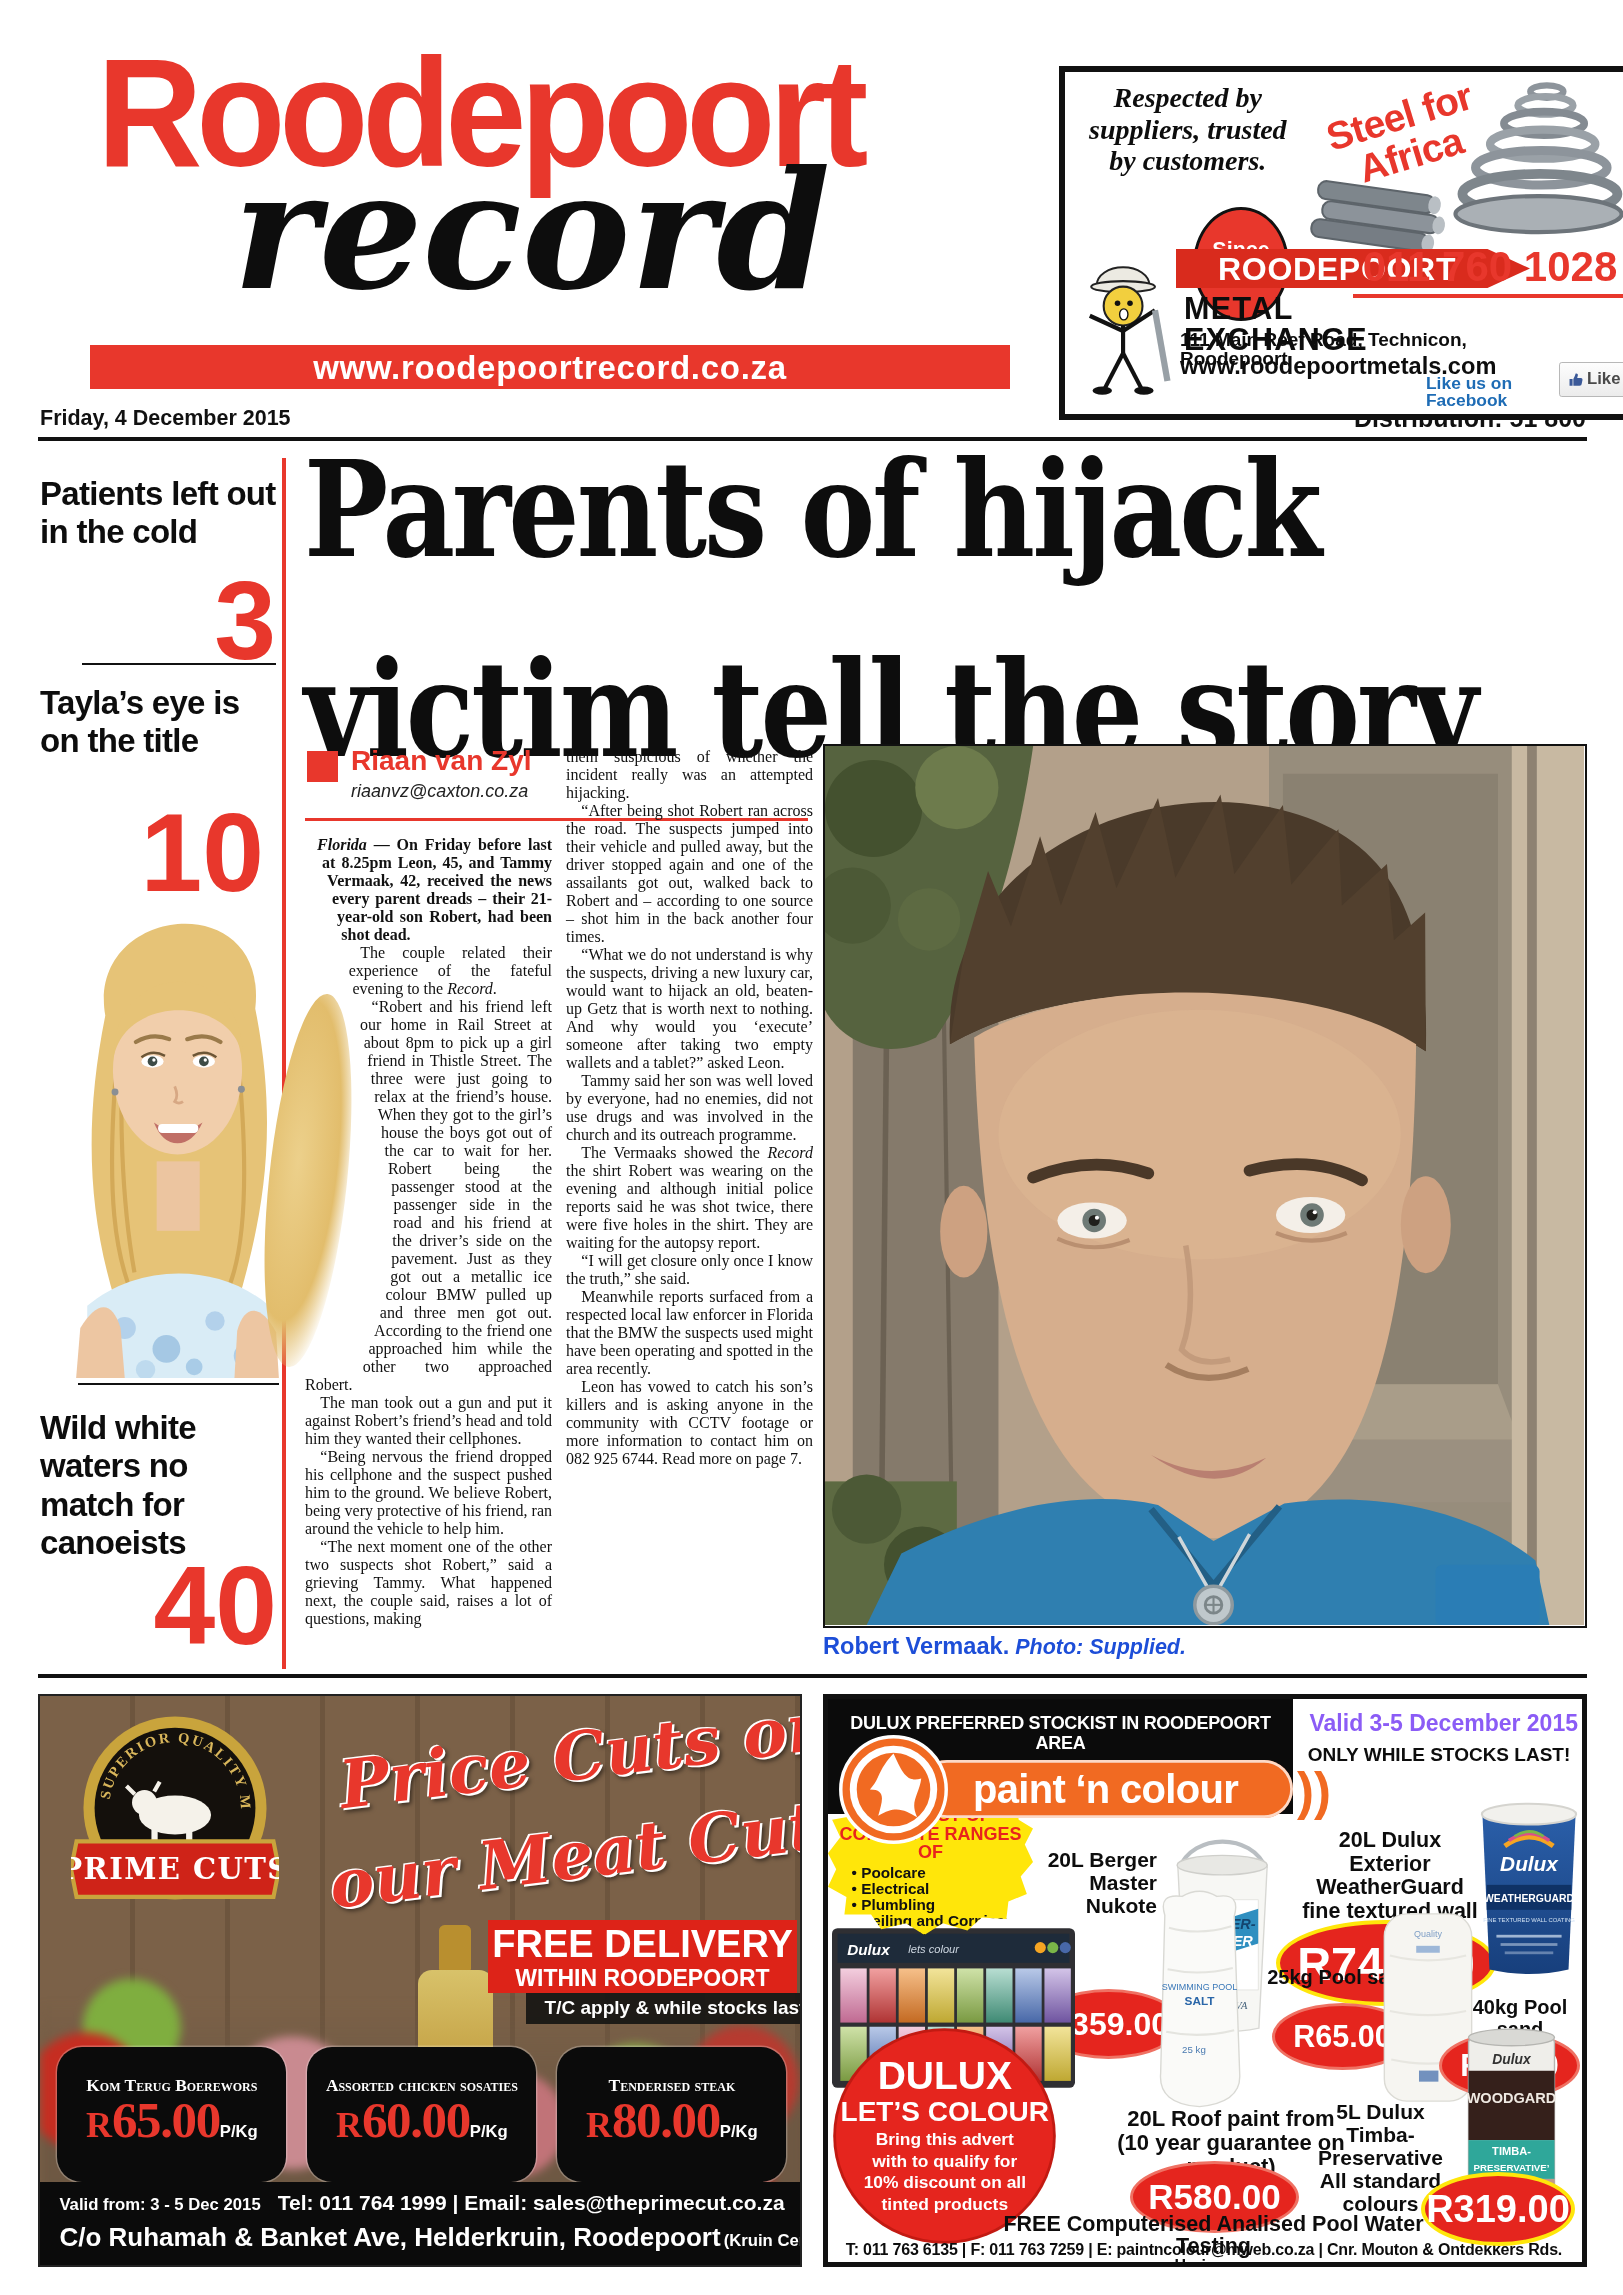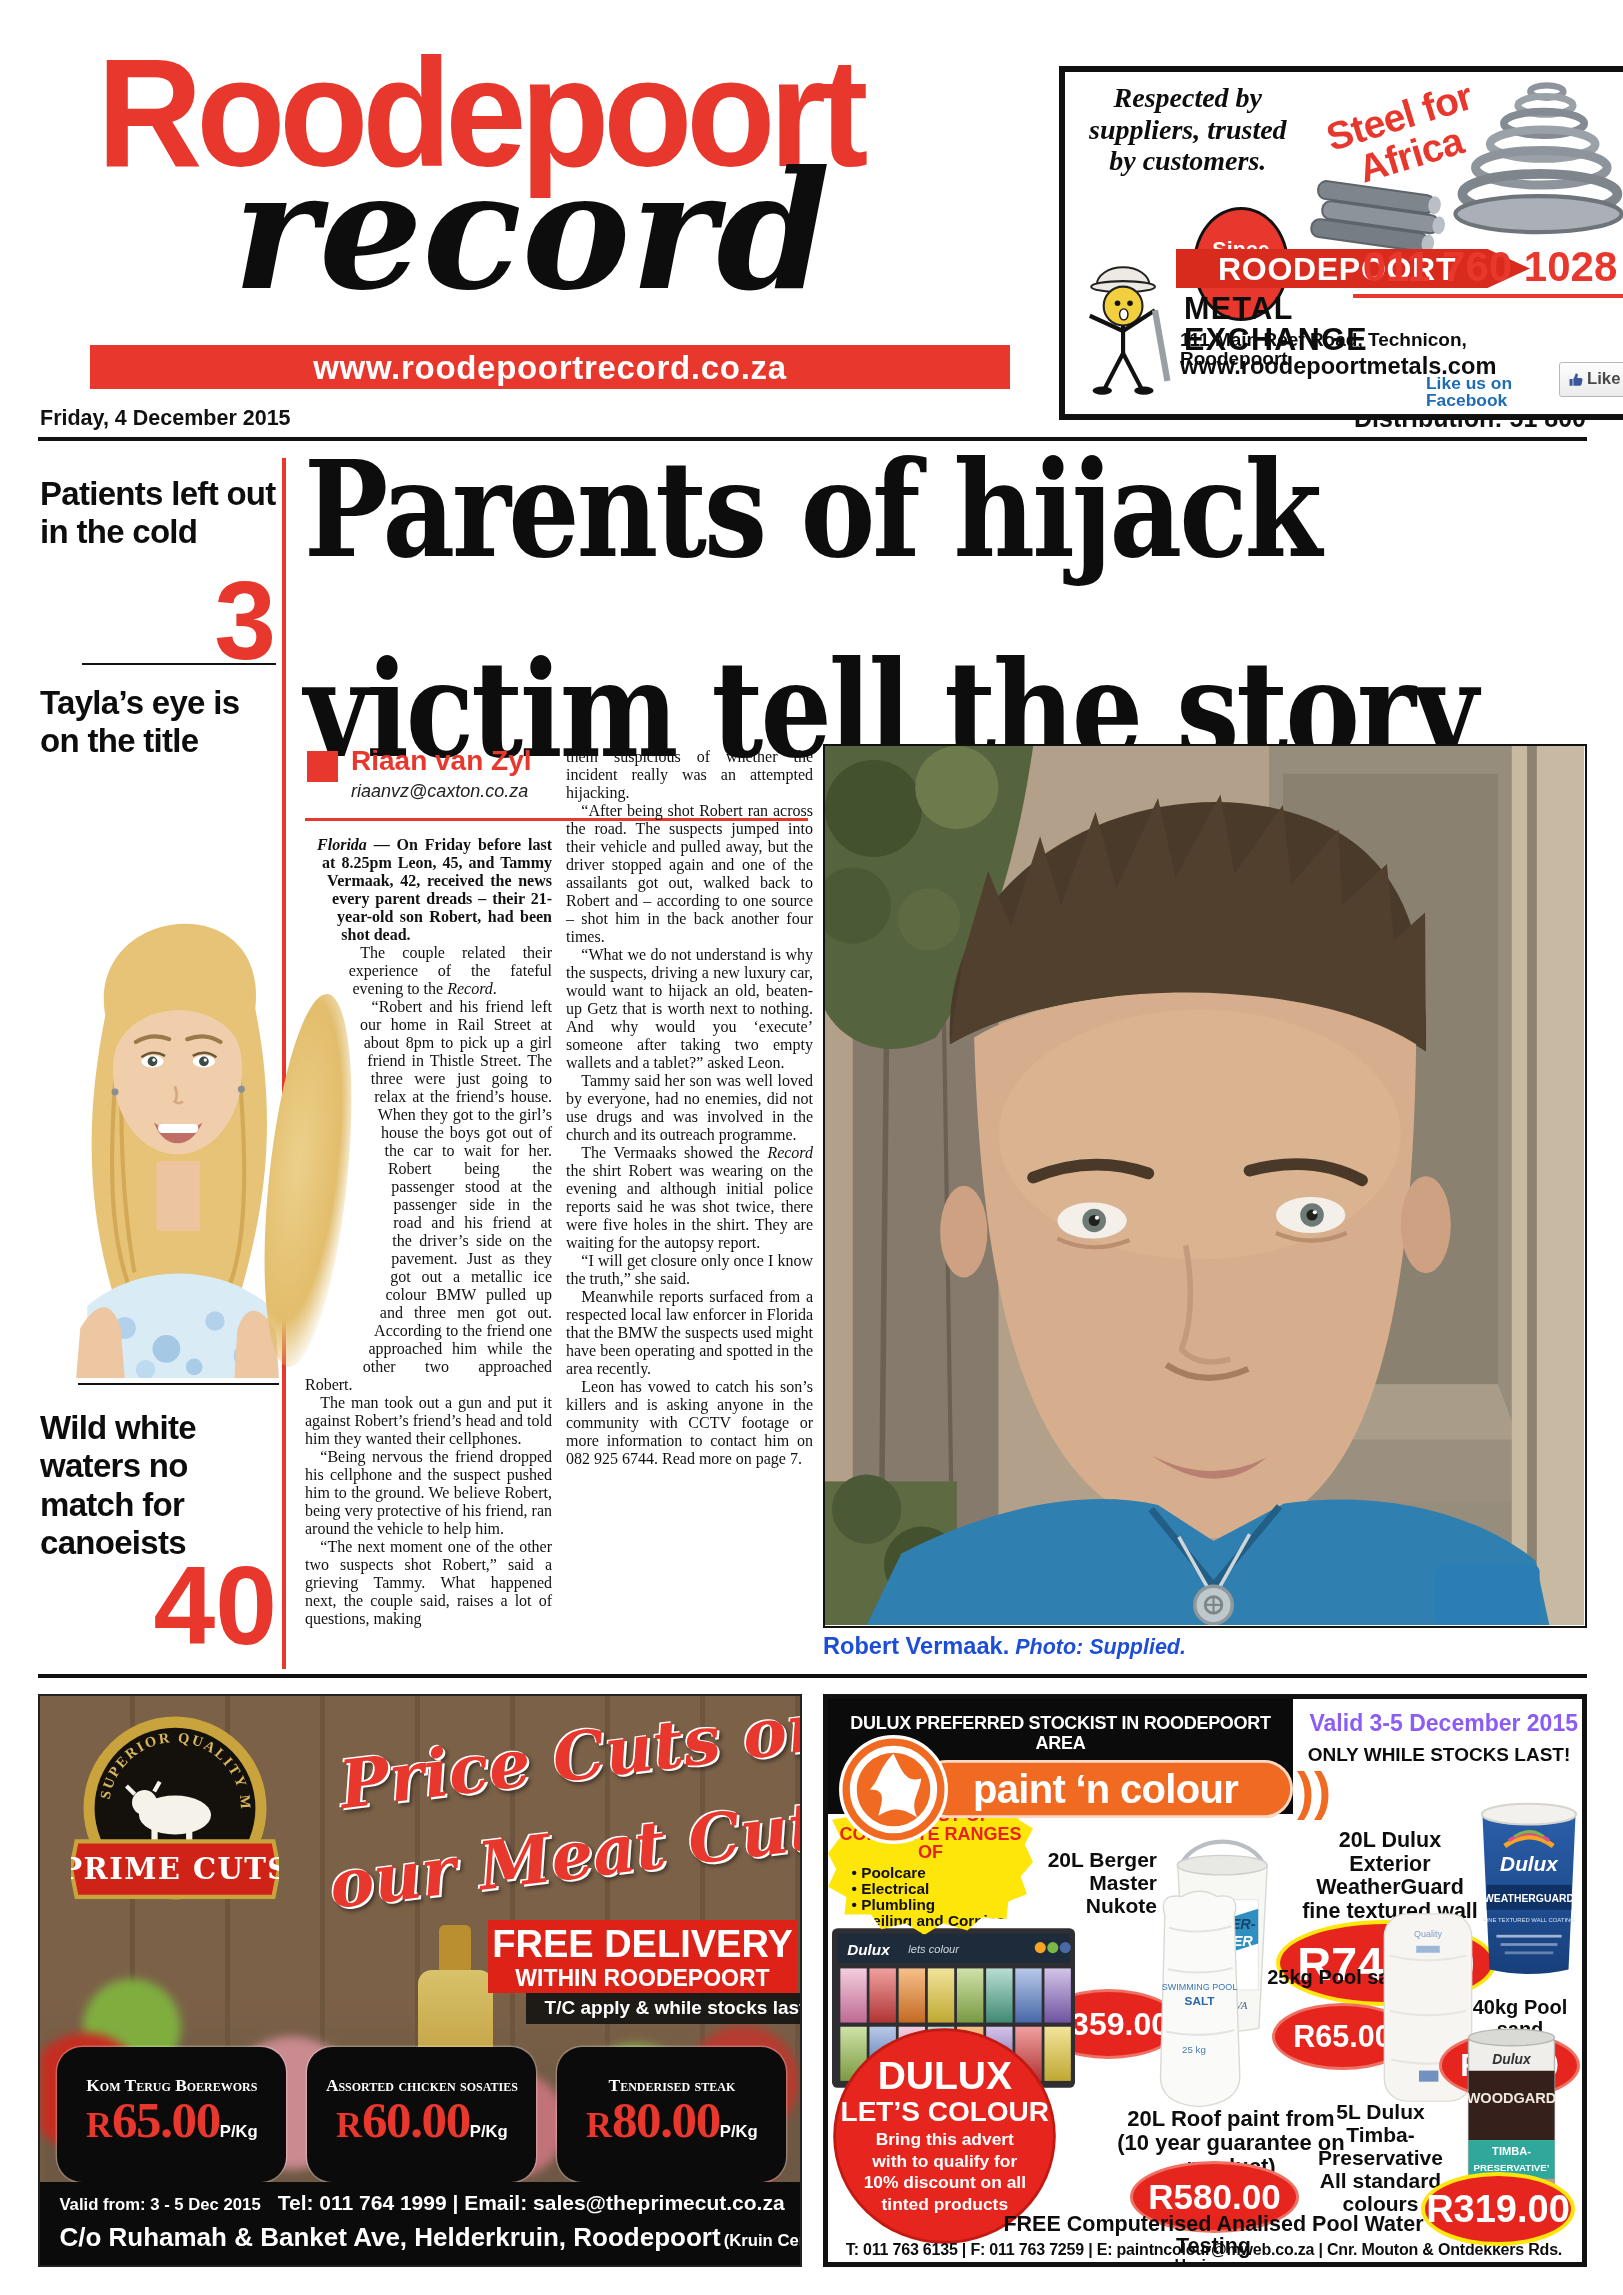--- a/index.html
+++ b/index.html
@@ -179,20 +179,21 @@
         <path d="M2 9 h4 v9 H2 z M7 18 h8 q3 0 3-3 l1-5 q0-2 -2-2 h-5 l1-4 q0-2 -2-2 h-1 q-1 4 -3 7 z" fill="#3b5998"></path>
       </svg>
       <span>Like</span>
     </div>
   </div>
 
   <div class="abs tz-title" style="left:40px;top:475px;width:236px;">Patients left out in the cold</div>
   <div class="abs tz-num" style="left:40px;top:566px;width:236px;padding-right:10.4px;">3</div>
   <div class="abs rule" style="left:82px;top:663px;width:194px;height:2.1px;"></div>
   <div class="abs tz-title" style="left:40px;top:684px;width:236px;">Tayla’s eye is on the title</div>
+  <div class="abs tz-num" style="left:111px;top:798px;width:153px;z-index:4;">10</div>
 
   <svg class="abs" style="left:76px;top:842px;width:203px;height:536px;z-index:1;" viewBox="0 0 292 772">
     <rect width="292" height="772" fill="#ffffff"></rect>
     <path d="M42 250 C 14 90 278 62 258 240 C 296 430 262 560 234 660 L 56 660 C 16 530 12 400 42 250 Z" fill="#e6c377"></path>
     <path d="M60 300 C 40 520 60 600 80 650 M232 300 C 252 500 240 600 216 650 M70 260 C 60 380 66 520 84 620" stroke="#d3a958" stroke-width="6" fill="none"></path>
     <rect x="116" y="460" width="62" height="100" fill="#ecc5a0"></rect>
     <ellipse cx="146" cy="330" rx="93" ry="120" fill="#f1ceab"></ellipse>
     <path d="M54 310 C 52 170 240 160 240 310 C 224 220 72 220 54 310 Z" fill="#e6c377"></path>
     <path d="M86 288 q24 -14 48 -4 M160 284 q26 -10 48 4" stroke="#9a7a4a" stroke-width="6" fill="none" stroke-linecap="round"></path>
     <ellipse cx="110" cy="316" rx="16" ry="9" fill="#fff"></ellipse>

